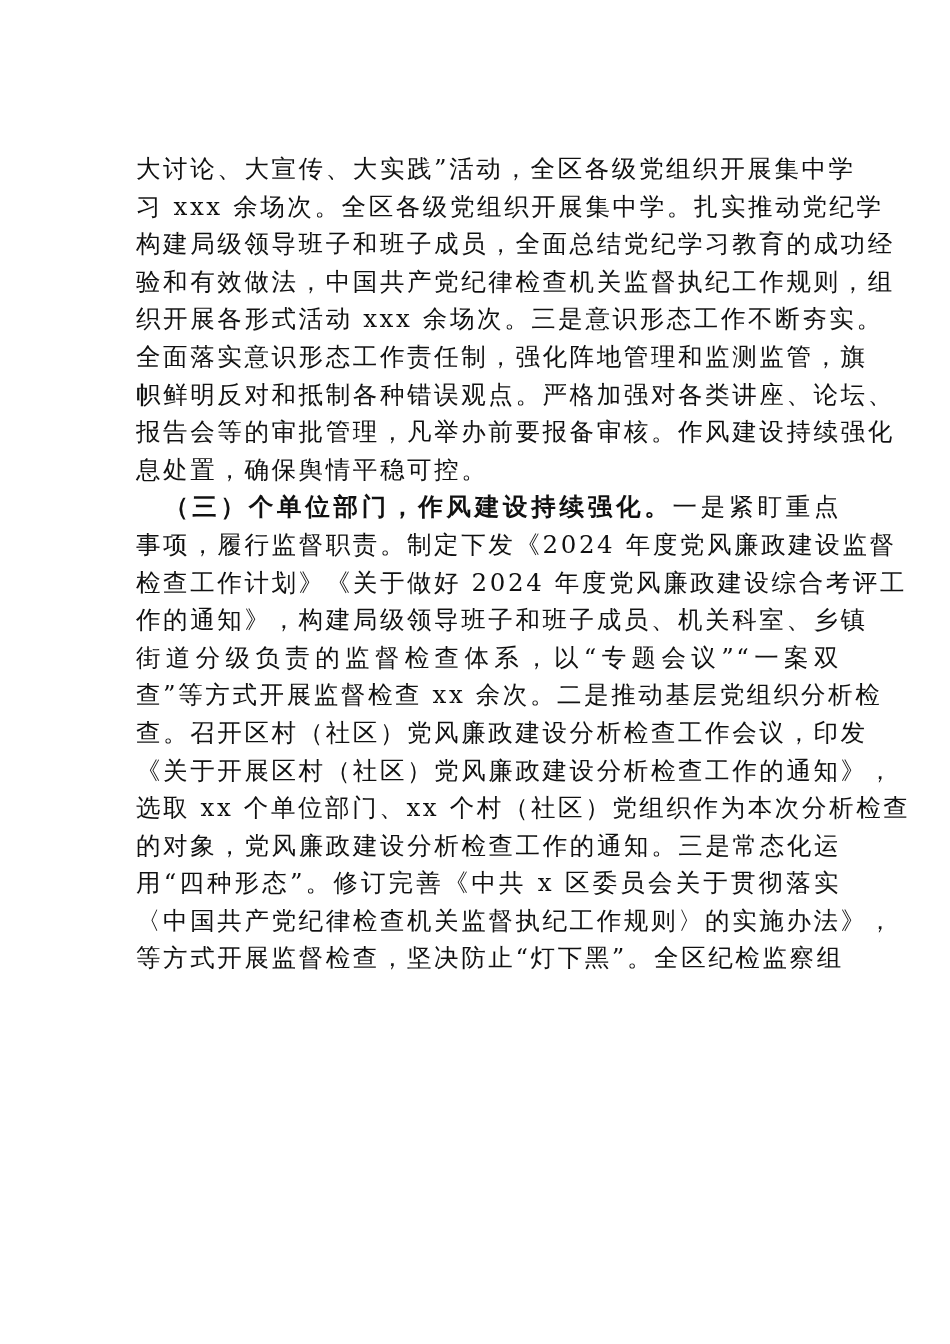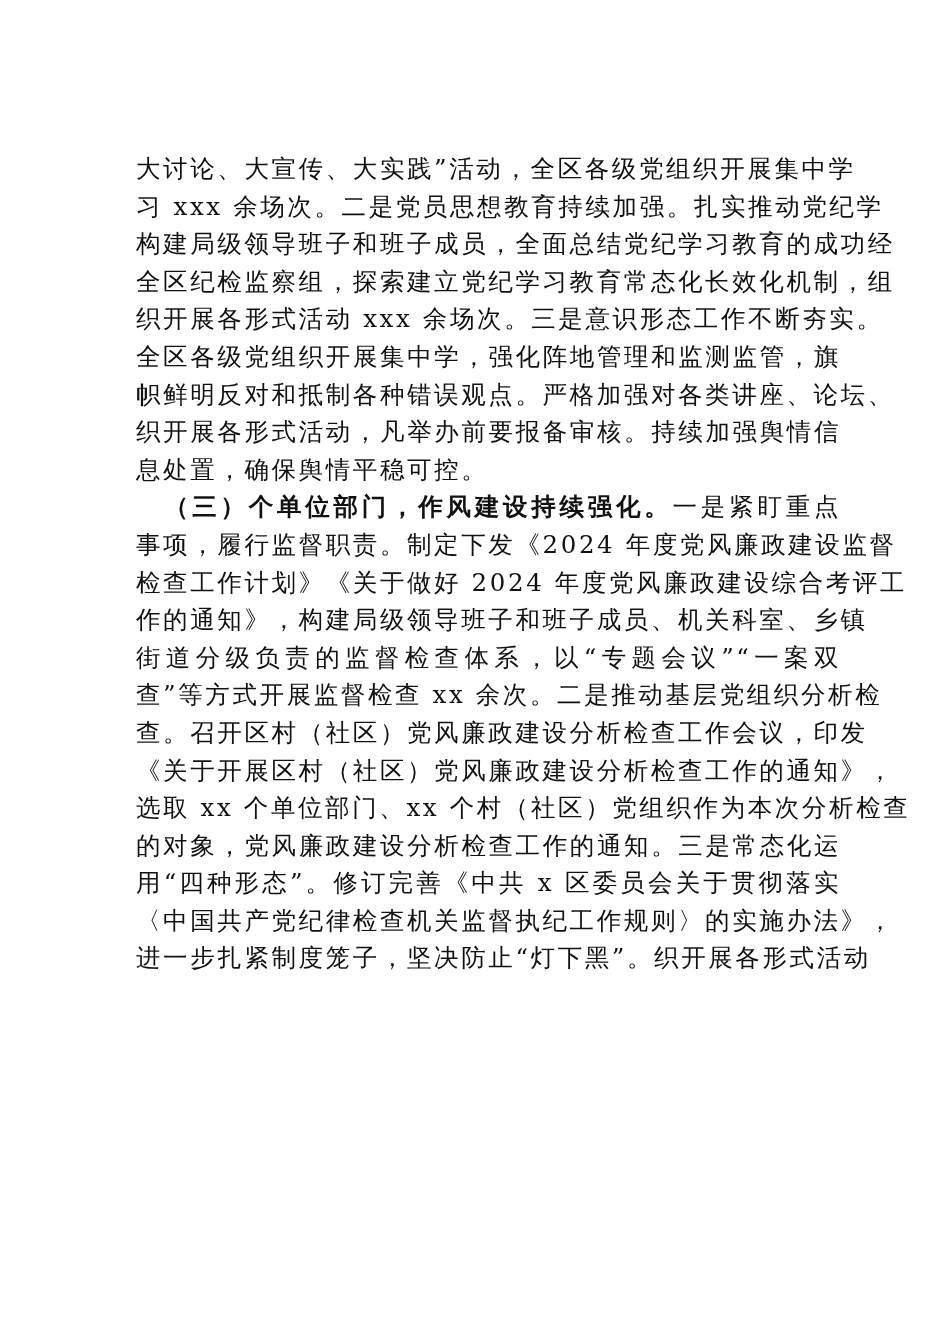--- a/index.html
+++ b/index.html
@@ -43,38 +43,38 @@
     .bold {
       font-weight: bold;
     }
   </style>
 </head>
 <body>
 
 <div class="page">
   <div class="paragraph">
     <div class="line">大讨论、大宣传、大实践”活动，全区各级党组织开展集中学</div>
-    <div class="line">习 xxx 余场次。二是党员思想教育持续加强。扎实推动党纪学</div>
+    <div class="line">习 xxx 余场次。全区各级党组织开展集中学。扎实推动党纪学</div>
     <div class="line">构建局级领导班子和班子成员，全面总结党纪学习教育的成功经</div>
-    <div class="line">全区纪检监察组，探索建立党纪学习教育常态化长效化机制，组</div>
+    <div class="line">验和有效做法，中国共产党纪律检查机关监督执纪工作规则，组</div>
     <div class="line">织开展各形式活动 xxx 余场次。三是意识形态工作不断夯实。</div>
-    <div class="line">全区各级党组织开展集中学，强化阵地管理和监测监管，旗</div>
+    <div class="line">全面落实意识形态工作责任制，强化阵地管理和监测监管，旗</div>
     <div class="line wide">帜鲜明反对和抵制各种错误观点。严格加强对各类讲座、论坛、</div>
-    <div class="line">织开展各形式活动，凡举办前要报备审核。持续加强舆情信</div>
+    <div class="line">报告会等的审批管理，凡举办前要报备审核。作风建设持续强化</div>
     <div class="line last">息处置，确保舆情平稳可控。</div>
   </div>
 
   <div class="paragraph">
     <div class="line indent"><span class="bold">（三）个单位部门，作风建设持续强化。</span><span>一是紧盯重点</span></div>
     <div class="line">事项，履行监督职责。制定下发《2024 年度党风廉政建设监督</div>
     <div class="line">检查工作计划》《关于做好 2024 年度党风廉政建设综合考评工</div>
     <div class="line">作的通知》，构建局级领导班子和班子成员、机关科室、乡镇</div>
     <div class="line">街道分级负责的监督检查体系，以“专题会议”“一案双</div>
     <div class="line">查”等方式开展监督检查 xx 余次。二是推动基层党组织分析检</div>
     <div class="line">查。召开区村（社区）党风廉政建设分析检查工作会议，印发</div>
     <div class="line wide">《关于开展区村（社区）党风廉政建设分析检查工作的通知》，</div>
     <div class="line">选取 xx 个单位部门、xx 个村（社区）党组织作为本次分析检查</div>
     <div class="line">的对象，党风廉政建设分析检查工作的通知。三是常态化运</div>
     <div class="line">用“四种形态”。修订完善《中共 x 区委员会关于贯彻落实</div>
     <div class="line wide">〈中国共产党纪律检查机关监督执纪工作规则〉的实施办法》，</div>
-    <div class="line">进一步扎紧制度笼子，坚决防止“灯下黑”。织开展各形式活动</div>
+    <div class="line">等方式开展监督检查，坚决防止“灯下黑”。全区纪检监察组</div>
   </div>
 </div>
 
 </body></html>

